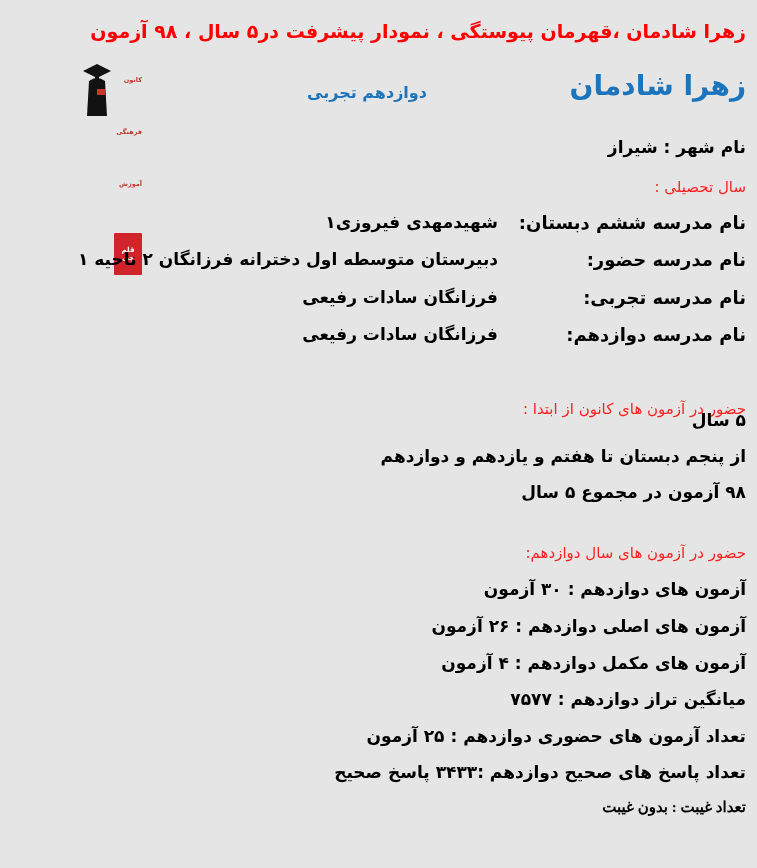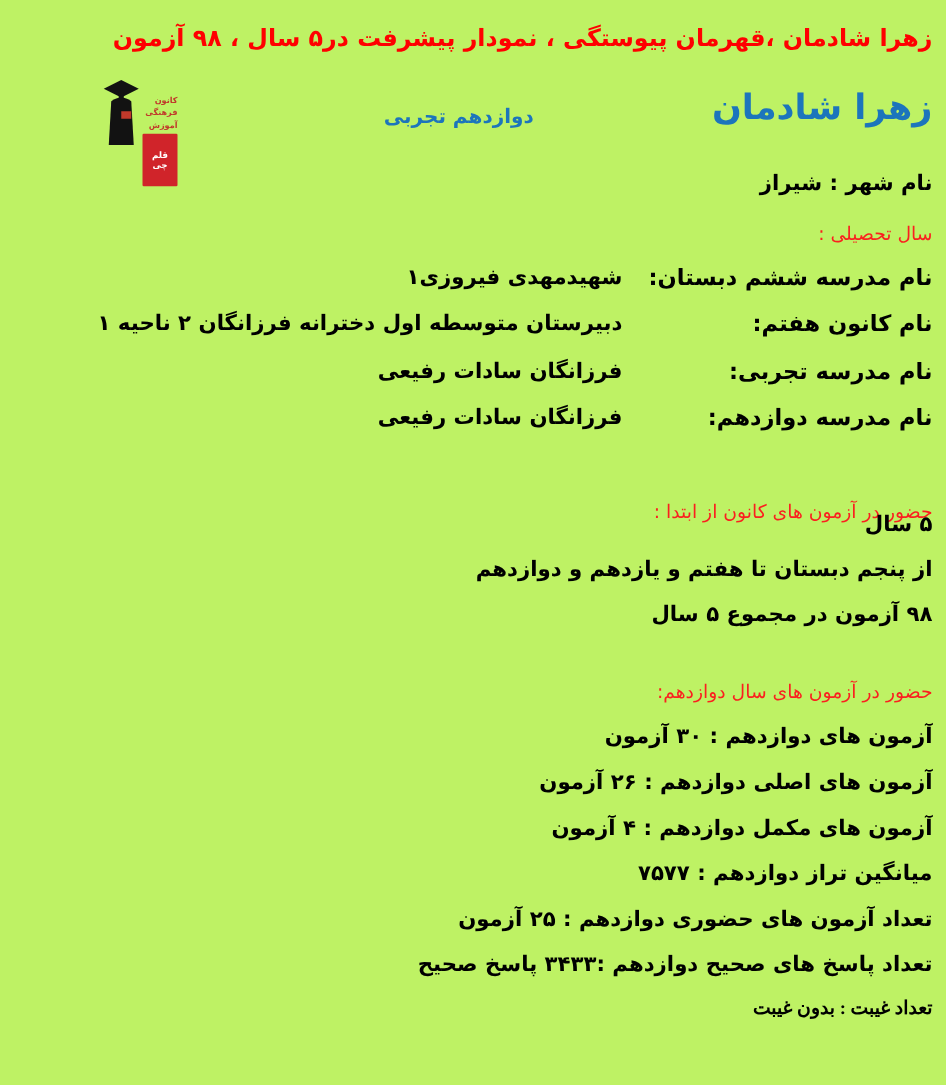--- a/index.html
+++ b/index.html
@@ -1,32 +1,32 @@
 <!DOCTYPE html>
 <html dir="rtl" lang="fa"><head>
 <meta charset="utf-8">
 <style>
   html,body{margin:0;padding:0;background:#ffffff;}
   .page{
-    position:relative;width:757px;height:868px;background:#bef264;
+    position:relative;width:757px;height:868px;background:#e5e5e5;
     font-family:"DejaVu Sans", sans-serif;direction:rtl;overflow:hidden;
   }
   .abs{position:absolute;white-space:nowrap;line-height:1.25;}
   .title{color:#ff0000;font-weight:bold;font-size:19px;}
   .student-name{color:#1c75bc;font-weight:bold;font-size:28px;}
   .grade{color:#1c75bc;font-weight:bold;font-size:16px;}
   .black-line{color:#000000;font-weight:bold;font-size:17px;}
   .black-line-sm{color:#000000;font-weight:bold;font-size:15px;}
   .red-head{color:#fb1f1f;font-size:15px;font-weight:normal;}
   .school-label{color:#000000;font-weight:bold;font-size:18px;}
   .school-value{color:#000000;font-weight:bold;font-size:17px;}
   
   .logo{position:absolute;left:82px;top:62px;width:60px;height:62px;display:flex;direction:ltr;gap:2px;}
   .logo-figure{flex:0 0 auto;}
-  .logo-text{display:flex;flex-direction:column;justify-content:flex-start;padding-top:14px;direction:rtl;}
+  .logo-text{display:flex;flex-direction:column;justify-content:flex-start;padding-top:14px;direction:rtl;gap:42px;}
   .logo-text .ln{color:#c0392b;font-size:6.5px;line-height:1.5;font-weight:bold;}
   .logo-badge{margin-top:2px;background:#d0242a;color:#ffffff;font-size:7px;font-weight:bold;
     padding:13px 3px;border-radius:1px;display:inline-block;text-align:center;}
 </style>
 </head>
 <body>
 
 <div class="page">
 
   <div class="abs title" style="top:20px;right:11px;">زهرا شادمان ،قهرمان پیوستگی ، نمودار پیشرفت در۵ سال ، ۹۸ آزمون</div>
@@ -48,21 +48,21 @@
 
   <div class="abs student-name" style="top:68px;right:11px;">زهرا شادمان</div>
   <div class="abs grade" style="top:83px;right:330px;">دوازدهم تجربی</div>
 
   <div class="abs black-line" style="top:137px;right:11px;">نام شهر : شیراز</div>
   <div class="abs red-head" style="top:178px;right:11px;">سال تحصیلی :</div>
 
   <div class="abs school-label" style="top:212px;right:11px;">نام مدرسه ششم دبستان:</div>
   <div class="abs school-value" style="top:212px;right:259px;">شهیدمهدی فیروزی۱</div>
 
-  <div class="abs school-label" style="top:249px;right:11px;">نام کانون هفتم:</div>
+  <div class="abs school-label" style="top:249px;right:11px;">نام مدرسه حضور:</div>
   <div class="abs school-value" style="top:249px;right:259px;">دبیرستان متوسطه اول دخترانه فرزانگان ۲ ناحیه ۱</div>
 
   <div class="abs school-label" style="top:287px;right:11px;">نام مدرسه تجربی:</div>
   <div class="abs school-value" style="top:287px;right:259px;">فرزانگان سادات رفیعی</div>
 
   <div class="abs school-label" style="top:324px;right:11px;">نام مدرسه دوازدهم:</div>
   <div class="abs school-value" style="top:324px;right:259px;">فرزانگان سادات رفیعی</div>
 
   <div class="abs red-head" style="top:376px;right:11px;margin-top:24px;">حضور در آزمون های کانون از ابتدا :</div>
   <div class="abs black-line" style="top:410px;right:11px;">۵ سال</div>

